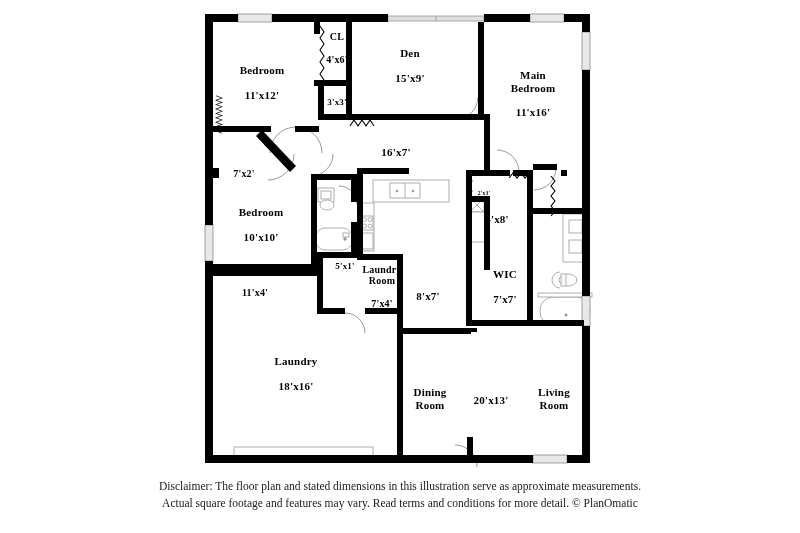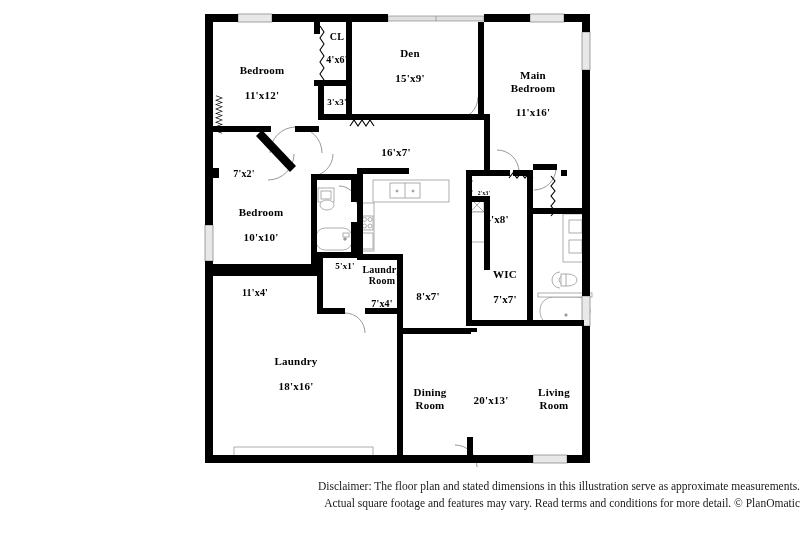--- a/index.html
+++ b/index.html
@@ -40,21 +40,21 @@
   }
   .label.sz-lg { font-size: 11px; }
   .label.sz-md { font-size: 10px; }
   .label.sz-sm { font-size: 9px; font-family: Liberation Serif, serif; }
   .label.sz-xxs { font-size: 5.5px; }
   #disclaimer {
     position: absolute;
     left: 0;
     top: 478px;
     width: 800px;
-    text-align: right;
+    text-align: center;
     font-family: "Liberation Serif", serif;
     font-size: 11.5px;
     color: #1a1a1a;
     line-height: 1.45;
   }
   #disclaimer div { display: block; }
 </style>
 </head>
 <body>
 

